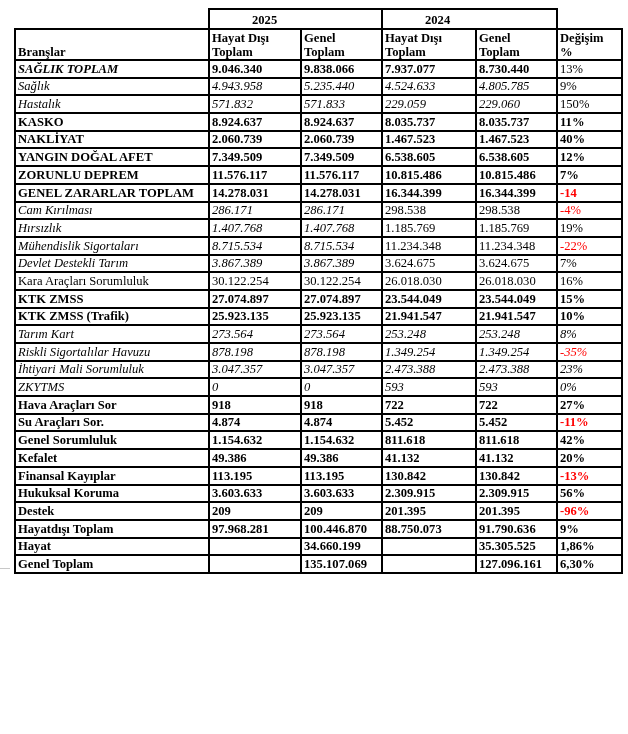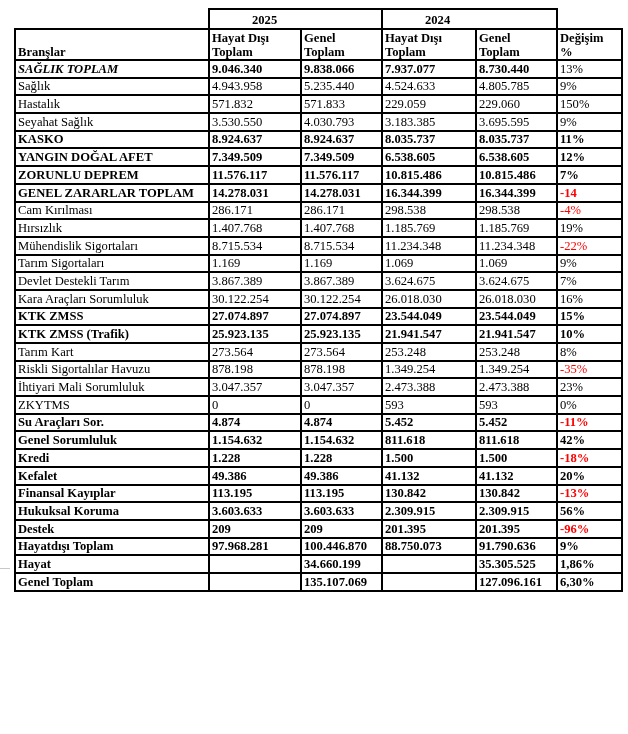--- a/index.html
+++ b/index.html
@@ -8,21 +8,21 @@
   .stray-line { position: absolute; left: 0; top: 568px; width: 10px; height: 1px; background: #c8c8c8; }
   table.report { position: absolute; left: 14px; top: 8px; border-collapse: collapse; table-layout: fixed; }
   table.report td { border: 2px solid #000; padding: 0 2px; font-size: 12.6px; line-height: 15px; height: 15.7px; white-space: nowrap; overflow: hidden; vertical-align: bottom; }
   col.c0 { width: 194px; } col.c1 { width: 92px; } col.c2 { width: 81px; }
   col.c3 { width: 94px; } col.c4 { width: 81px; } col.c5 { width: 65px; }
   td.blank-corner { border-top: none !important; border-left: none !important; }
   td.blank-right { border-top: none !important; border-right: none !important; }
   tr.hdr td { font-weight: bold; height: 29px; line-height: 14px; vertical-align: bottom; }
   tr.year td { font-weight: bold; height: 18px; padding-left: 42px; }
   .b { font-weight: bold; }
-  .i { }
+  .i { font-style: italic; }
   .neg { color: #ff0000; }
   .bigname { font-size: 13.6px; font-style: italic; }
 </style>
 </head>
 <body>
 
 <div class="stray-line"></div>
 
 <table class="report">
   <colgroup>
@@ -66,36 +66,36 @@
       </tr>
       <tr>
         <td class="i">Hastalık</td>
         <td class="i">571.832</td>
         <td class="i">571.833</td>
         <td class="i">229.059</td>
         <td class="i">229.060</td>
         <td>150%</td>
       </tr>
       <tr>
-        <td class="i">Seyahat Sağlık</td>
-        <td class="i">3.530.550</td>
-        <td class="i">4.030.793</td>
-        <td class="i">3.183.385</td>
-        <td class="i">3.695.595</td>
-        <td>9%</td>
-      </tr>
-      <tr>
         <td class="b">KASKO</td>
         <td class="b">8.924.637</td>
         <td class="b">8.924.637</td>
         <td class="b">8.035.737</td>
         <td class="b">8.035.737</td>
         <td class="b">11%</td>
       </tr>
       <tr>
+        <td class="b">NAKLİYAT</td>
+        <td class="b">2.060.739</td>
+        <td class="b">2.060.739</td>
+        <td class="b">1.467.523</td>
+        <td class="b">1.467.523</td>
+        <td class="b">40%</td>
+      </tr>
+      <tr>
         <td class="b">YANGIN DOĞAL AFET</td>
         <td class="b">7.349.509</td>
         <td class="b">7.349.509</td>
         <td class="b">6.538.605</td>
         <td class="b">6.538.605</td>
         <td class="b">12%</td>
       </tr>
       <tr>
         <td class="b">ZORUNLU DEPREM</td>
         <td class="b">11.576.117</td>
@@ -130,28 +130,20 @@
       </tr>
       <tr>
         <td class="i">Mühendislik Sigortaları</td>
         <td class="i">8.715.534</td>
         <td class="i">8.715.534</td>
         <td>11.234.348</td>
         <td>11.234.348</td>
         <td class="neg">-22%</td>
       </tr>
       <tr>
-        <td class="i">Tarım Sigortaları</td>
-        <td class="i">1.169</td>
-        <td class="i">1.169</td>
-        <td>1.069</td>
-        <td>1.069</td>
-        <td>9%</td>
-      </tr>
-      <tr>
         <td class="i">Devlet Destekli Tarım</td>
         <td class="i">3.867.389</td>
         <td class="i">3.867.389</td>
         <td>3.624.675</td>
         <td>3.624.675</td>
         <td>7%</td>
       </tr>
       <tr>
         <td>Kara Araçları Sorumluluk</td>
         <td>30.122.254</td>
@@ -202,44 +194,44 @@
       </tr>
       <tr>
         <td class="i">ZKYTMS</td>
         <td class="i">0</td>
         <td class="i">0</td>
         <td class="i">593</td>
         <td class="i">593</td>
         <td class="i">0%</td>
       </tr>
       <tr>
+        <td class="b">Hava Araçları Sor</td>
+        <td class="b">918</td>
+        <td class="b">918</td>
+        <td class="b">722</td>
+        <td class="b">722</td>
+        <td class="b">27%</td>
+      </tr>
+      <tr>
         <td class="b">Su Araçları Sor.</td>
         <td class="b">4.874</td>
         <td class="b">4.874</td>
         <td class="b">5.452</td>
         <td class="b">5.452</td>
         <td class="b neg">-11%</td>
       </tr>
       <tr>
         <td class="b">Genel Sorumluluk</td>
         <td class="b">1.154.632</td>
         <td class="b">1.154.632</td>
         <td class="b">811.618</td>
         <td class="b">811.618</td>
         <td class="b">42%</td>
       </tr>
       <tr>
-        <td class="b">Kredi</td>
-        <td class="b">1.228</td>
-        <td class="b">1.228</td>
-        <td class="b">1.500</td>
-        <td class="b">1.500</td>
-        <td class="b neg">-18%</td>
-      </tr>
-      <tr>
         <td class="b">Kefalet</td>
         <td class="b">49.386</td>
         <td class="b">49.386</td>
         <td class="b">41.132</td>
         <td class="b">41.132</td>
         <td class="b">20%</td>
       </tr>
       <tr>
         <td class="b">Finansal Kayıplar</td>
         <td class="b">113.195</td>

